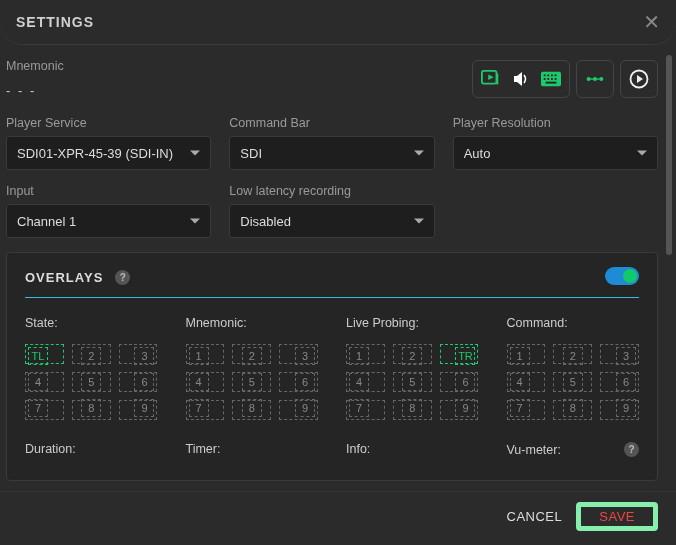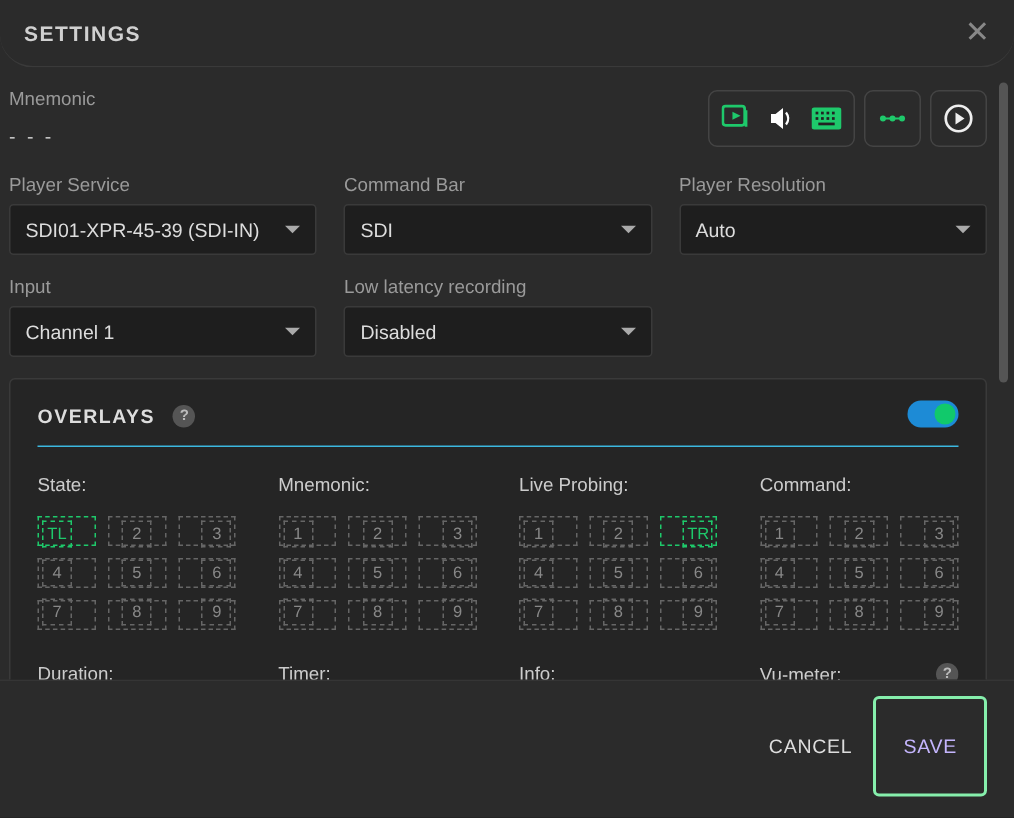--- a/index.html
+++ b/index.html
@@ -189,21 +189,21 @@
     gap:14px;
     padding:10px 18px 14px 0;
     align-items:center;
     border-top:1px solid #353535;
     background:#2b2b2b;
   }
   .btn-cancel {
     color:#ddd;background:none;border:none;font-size:13px;cursor:pointer;letter-spacing:0.5px;
   }
   .btn-save {
-    color:#c4b5fd;border:2px solid #86efac;background:none;padding:24px 18px;border-radius:4px;
+    color:#ef4444;border:5px solid #86efac;background:none;padding:2px 18px;border-radius:4px;
     font-size:13px;cursor:pointer;letter-spacing:0.5px;
   }
 </style>
 </head>
 <body>
 
 <div class="modal">
 
   <div class="modal-header">
     <div class="modal-title">SETTINGS</div>

